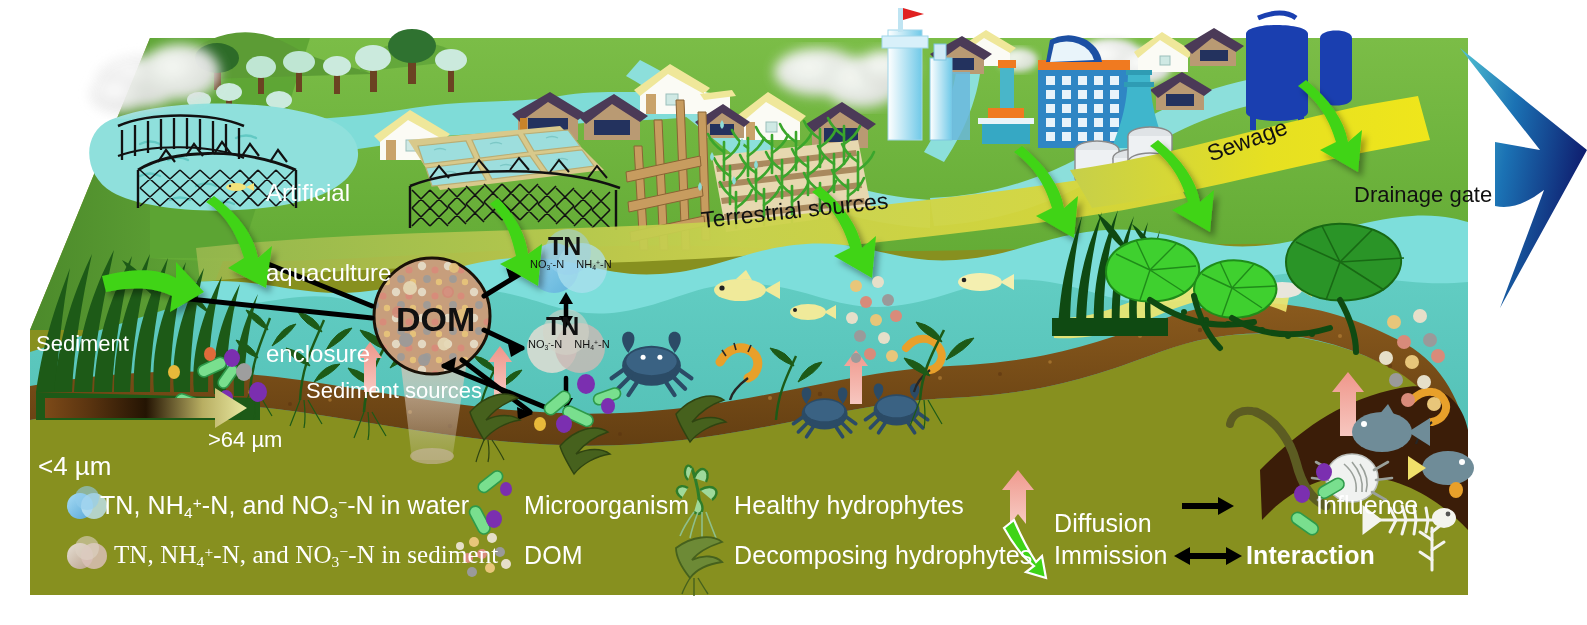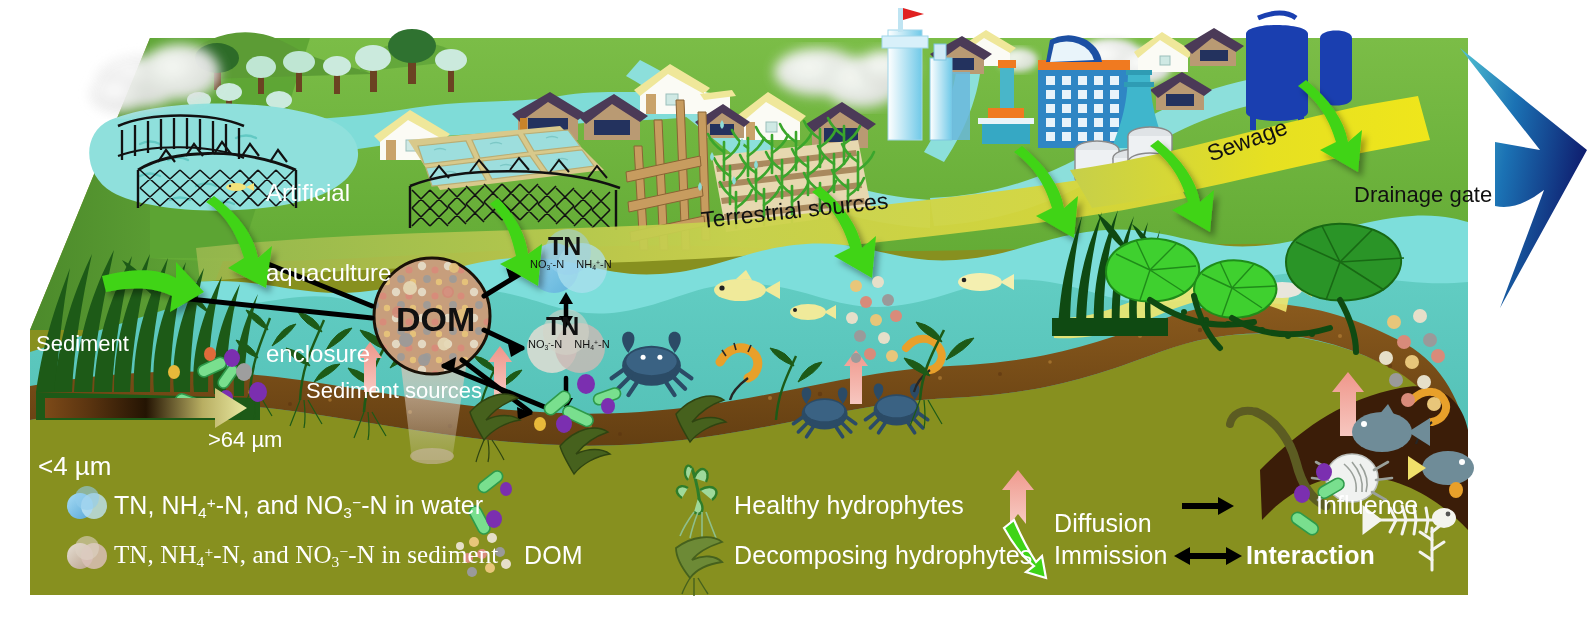--- a/index.html
+++ b/index.html
@@ -1118,26 +1118,27 @@
     <g>
       <path d="M1182,503 L1218,503 L1218,497 L1234,506 L1218,515 L1218,509 L1182,509 Z" fill="#000"></path>
     </g>
 
     <g>
       <path d="M1190,553 L1226,553 L1226,547 L1242,556 L1226,565 L1226,559 L1190,559 Z" fill="#000"></path>
       <path d="M1190,553 L1190,547 L1174,556 L1190,565 L1190,559 Z" fill="#000"></path>
     </g>
   </svg>
 
-  <div class="legtext" style="left:114px;top:491px;text-align:right;">
+  <div class="legtext" style="left:100px;top:491px;text-align:right;">
     TN, NH<sub>4</sub><sup>+</sup>-N, and NO<sub>3</sub><sup>−</sup>-N in water
   </div>
   <div class="legtext" style="left:114px;top:541px;font-family:Liberation Serif, serif;">
     TN, NH<sub>4</sub><sup>+</sup>-N, and NO<sub>3</sub><sup>−</sup>-N in sediment
   </div>
+  <div class="legtext" style="left:524px;top:491px;">Microorganism</div>
   <div class="legtext" style="left:524px;top:541px;">DOM</div>
   <div class="legtext" style="left:734px;top:491px;">Healthy hydrophytes</div>
   <div class="legtext" style="left:734px;top:541px;">Decomposing hydrophytes</div>
   <div class="legtext" style="left:1054px;top:491px;margin-top:18px;">Diffusion</div>
   <div class="legtext" style="left:1054px;top:541px;">Immission</div>
   <div class="legtext" style="left:1316px;top:491px;">Influence</div>
   <div class="legtext" style="left:1246px;top:541px;font-weight:bold;">Interaction</div>
 
 </div>
 

